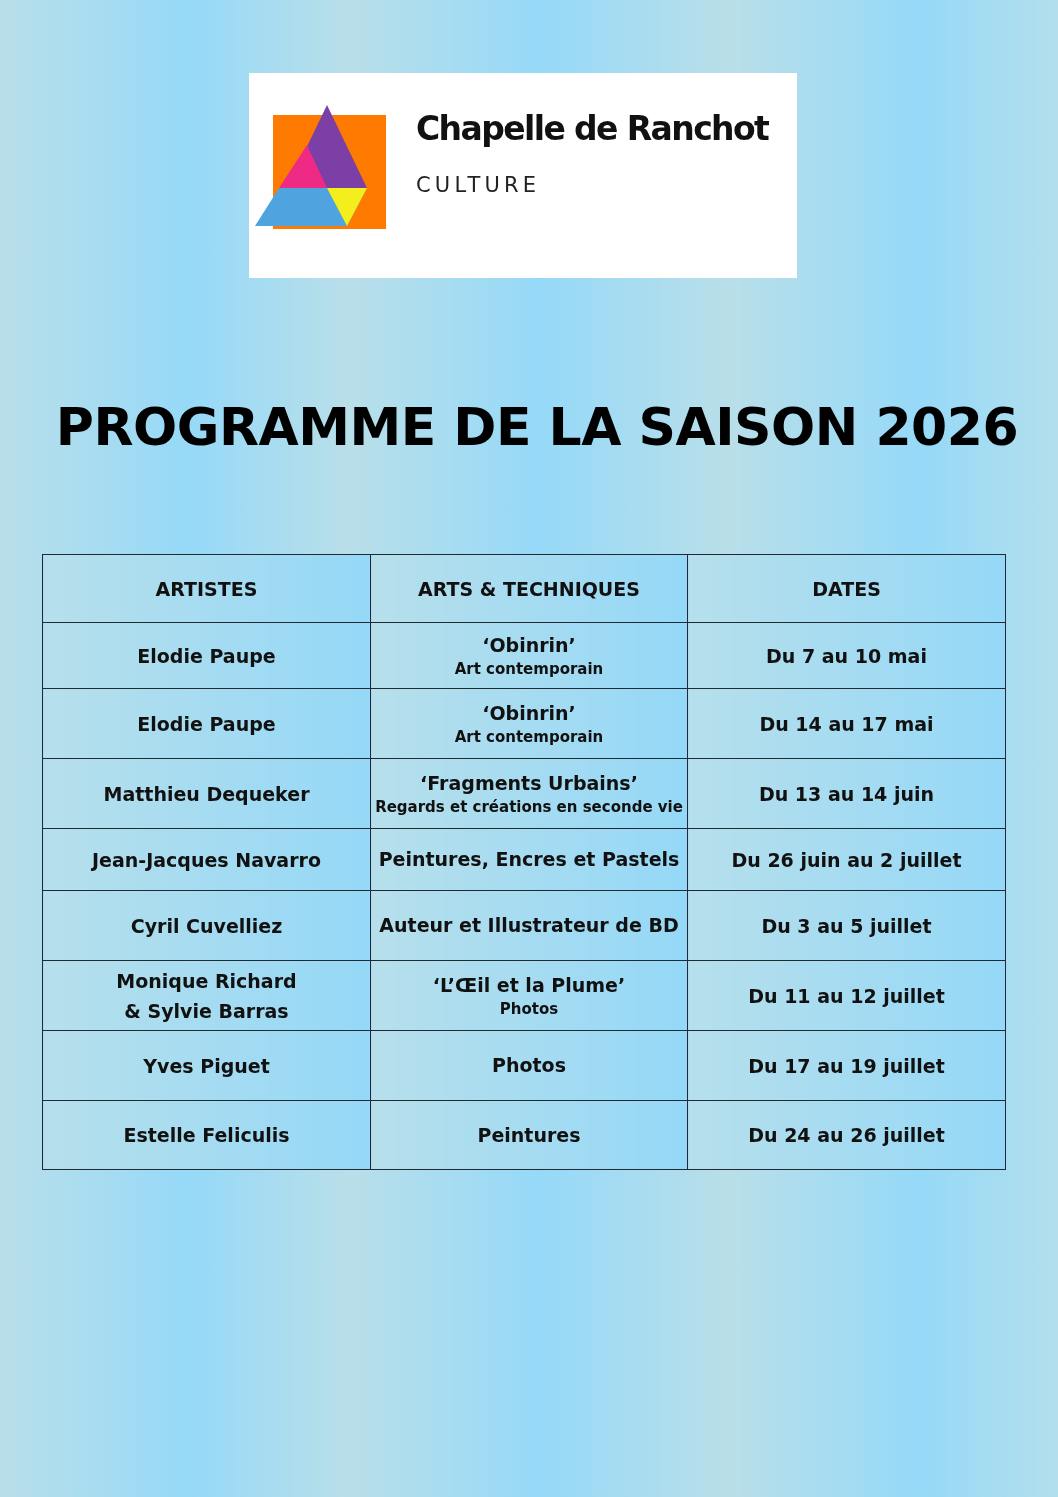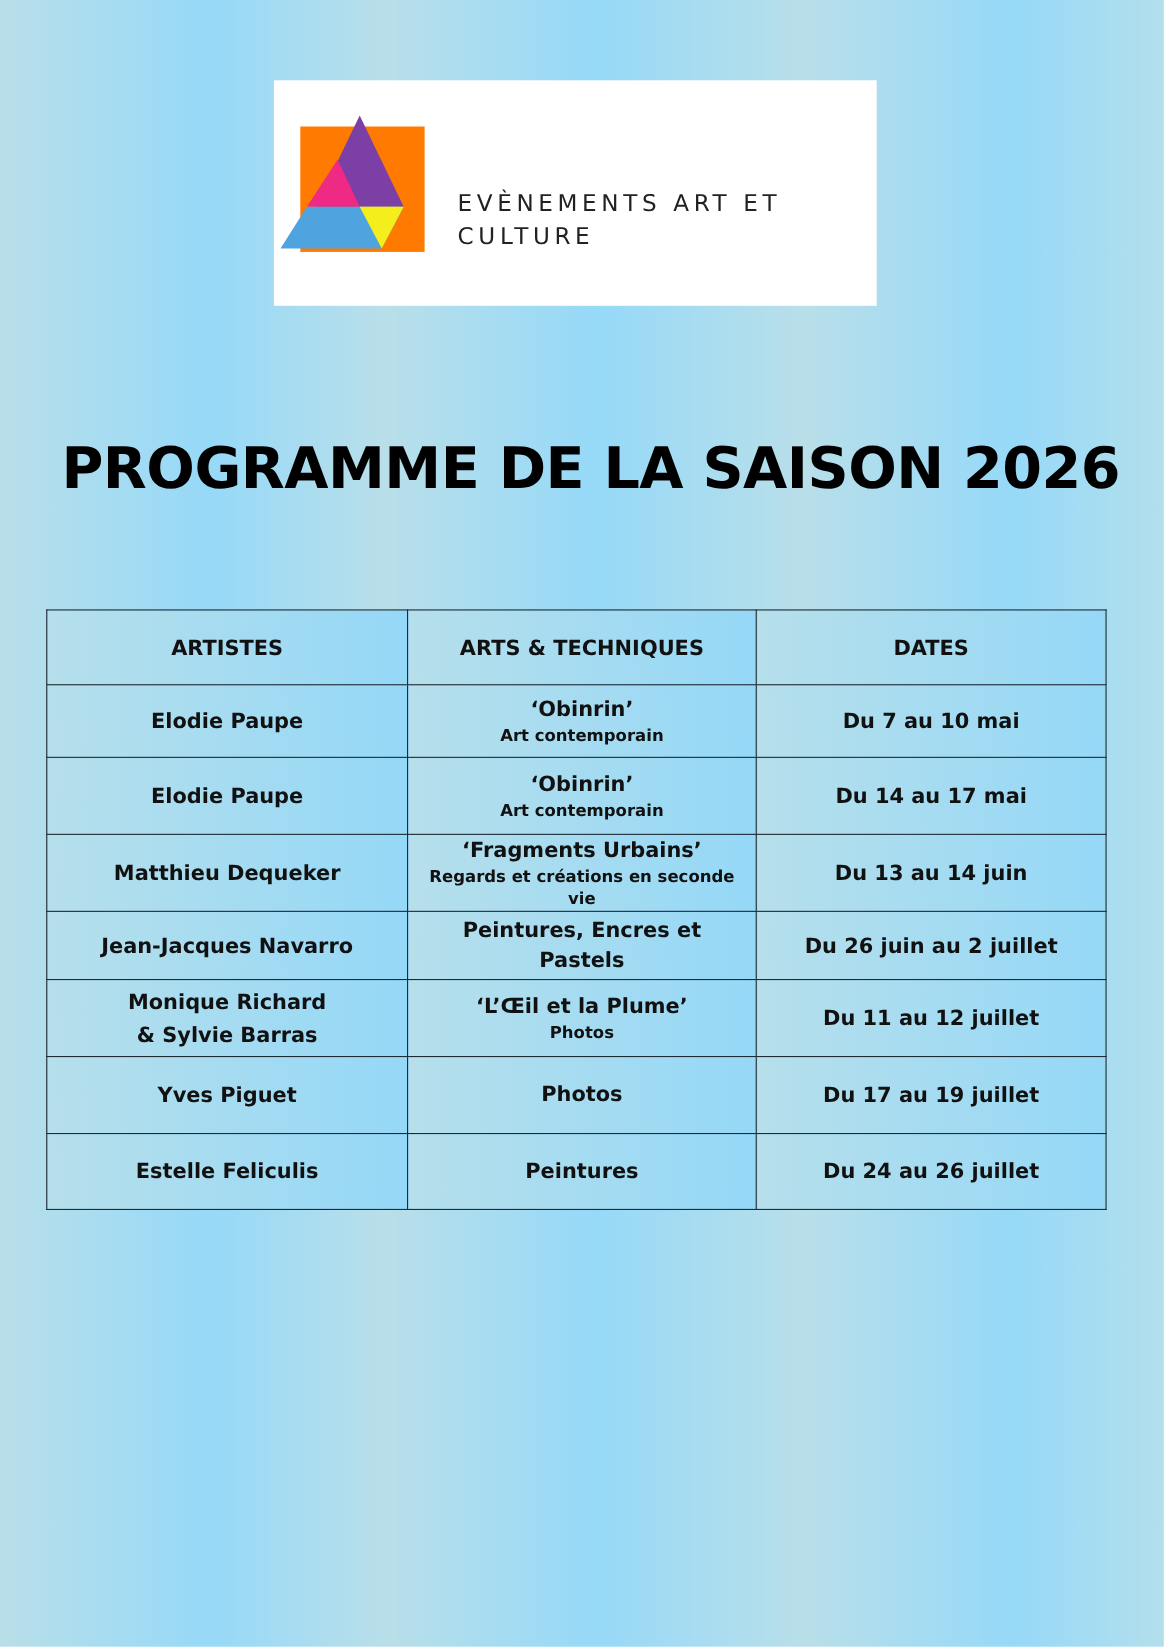--- a/index.html
+++ b/index.html
@@ -34,40 +34,40 @@
     }
     table.programme {
       position: absolute; left: 42px; top: 554px; width: 963px;
       border-collapse: collapse; table-layout: fixed;
     }
     table.programme td, table.programme th {
       border: 1.5px solid #1f2a33;
       text-align: center; vertical-align: middle;
       background: linear-gradient(90deg, #b6dfeb 0%, #95d8f7 100%);
       font-family: "DejaVu Sans", sans-serif; font-weight: bold;
-      font-size: 19px; color: #111; padding: 0 16px;
+      font-size: 19px; color: #111; padding: 0 2px;
     }
     table.programme th { font-size: 19px; }
     .main-line { display: block; line-height: 27px; }
     .sub-line { display: block; font-size: 15px; line-height: 20px; }
     .artist-line { display: block; line-height: 30px; }
   </style>
 </head>
 <body>
 
 <div class="logo-box">
   <svg class="logo-mark" viewBox="0 0 134 124">
     <rect x="18" y="10" width="113" height="114" fill="#ff7a00"></rect>
     <polygon points="72,0 112,83 32,83" fill="#7b3fa6"></polygon>
     <polygon points="52,40 72,83 24,83" fill="#ee2a85"></polygon>
     <polygon points="24,83 92,83 112,83 92,121 0,121" fill="#4fa4e0"></polygon>
     <polygon points="72,83 112,83 92,121" fill="#f4ee1d"></polygon>
   </svg>
+  <div class="logo-title">Chapelle de Ranchot</div>
   <div class="logo-sub">
-    <div>EVÈNEMENTS ART ET</div>
     <div>CULTURE</div>
   </div>
 </div>
 
 <h1 class="page-title">PROGRAMME DE LA SAISON 2026</h1>
 
 <table class="programme">
   <colgroup>
     <col style="width:328px">
     <col style="width:317px">
@@ -115,20 +115,29 @@
         <td>
           <span class="artist-line">Jean-Jacques Navarro</span>
         </td>
         <td>
           <span class="main-line">Peintures, Encres et Pastels</span>
         </td>
         <td>Du 26 juin au 2 juillet</td>
       </tr>
       <tr style="height: 70px;">
         <td>
+          <span class="artist-line">Cyril Cuvelliez</span>
+        </td>
+        <td>
+          <span class="main-line">Auteur et Illustrateur de BD</span>
+        </td>
+        <td>Du 3 au 5 juillet</td>
+      </tr>
+      <tr style="height: 70px;">
+        <td>
           <span class="artist-line">Monique Richard</span>
           <span class="artist-line">&amp; Sylvie Barras</span>
         </td>
         <td>
           <span class="main-line">‘L’Œil et la Plume’</span>
           <span class="sub-line">Photos</span>
         </td>
         <td>Du 11 au 12 juillet</td>
       </tr>
       <tr style="height: 70px;">

